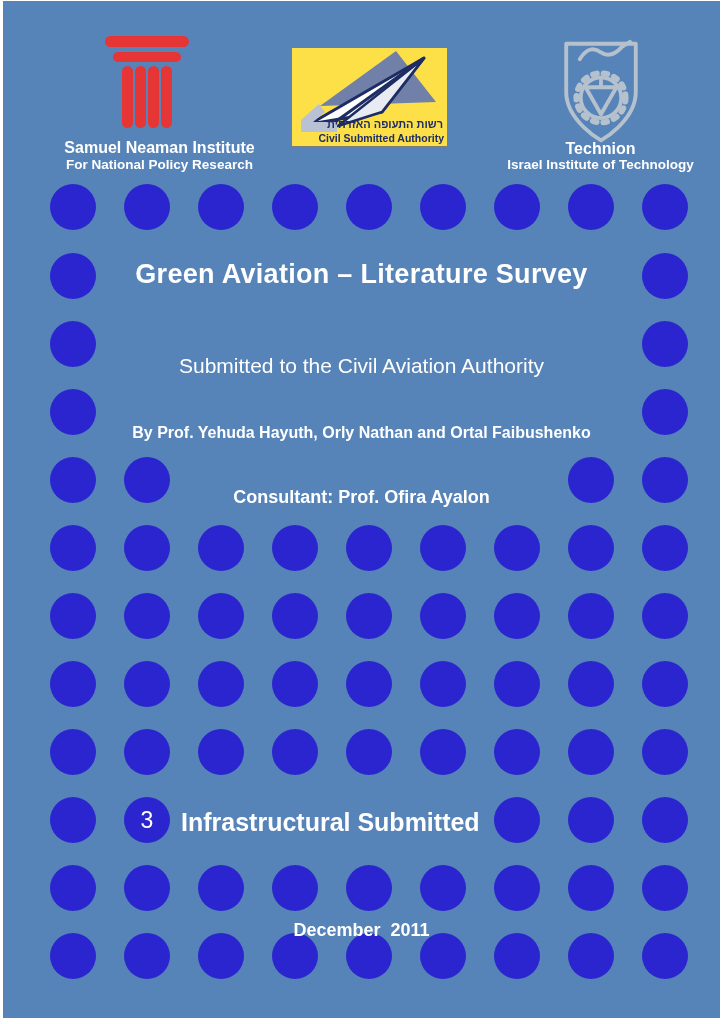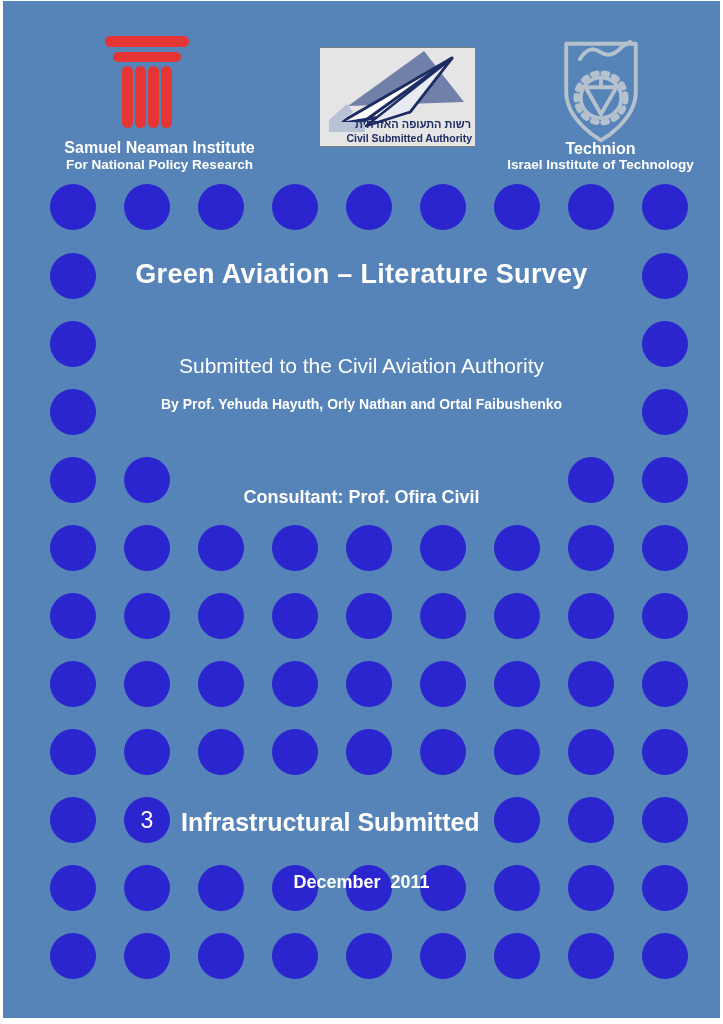--- a/index.html
+++ b/index.html
@@ -17,33 +17,33 @@
     position:absolute;border-radius:50%;
     display:flex;align-items:center;justify-content:center;
     color:#ffffff;font-size:23px;
   }
   .txt{
     position:absolute;left:0;width:723px;text-align:center;
     color:#ffffff;line-height:1.15;white-space:pre;
   }
   .title{top:259px;font-size:27px;font-weight:bold;letter-spacing:.3px;}
   .subtitle{top:354px;font-size:21px;font-weight:normal;}
-  .authors{top:396px;font-size:14px;font-weight:bold;text-align:center;}
+  .authors{top:424px;font-size:16px;font-weight:bold;text-align:center;}
   .consultant{top:487px;font-size:18px;font-weight:bold;}
   .section-title{position:absolute;left:181px;top:808px;color:#fff;
     font-size:25px;font-weight:bold;white-space:pre;}
-  .date{top:872px;font-size:18px;font-weight:bold;}
+  .date{top:920px;font-size:18px;font-weight:bold;}
   .neaman-text1{top:139px;font-size:16px;font-weight:bold;left:-202px;}
   .neaman-text2{top:157px;font-size:13.5px;font-weight:bold;left:-202px;}
   .technion-text1{top:140px;font-size:16px;font-weight:bold;left:239px;}
   .technion-text2{top:157px;font-size:13.5px;font-weight:bold;left:239px;}
   .neaman-logo{position:absolute;left:100px;top:30px;}
   .caa-box{
     position:absolute;left:291px;top:47px;width:157px;height:100px;
-    background:#e5e5e5;border:1px solid #7d7d7d;box-sizing:border-box;margin-left:28px;
+    background:#fde047;border:1px solid #7d7d7d;box-sizing:border-box;
   }
   .caa-heb{position:absolute;right:4px;top:70px;width:150px;text-align:right;
     color:#1d2c63;font-size:11px;font-weight:bold;}
   .caa-eng{position:absolute;right:3px;top:84px;width:150px;text-align:right;
     color:#1d2c63;font-size:10.5px;font-weight:bold;}
   .technion-logo{position:absolute;left:551px;top:36px;}
 </style>
 </head>
 <body>
 
@@ -164,18 +164,18 @@
       <polygon points="34,53 66,53 50,81" stroke-width="4"></polygon>
       <line x1="50" y1="53" x2="50" y2="46" stroke-width="4"></line>
     </g>
   </svg>
   <div class="txt technion-text1">Technion</div>
   <div class="txt technion-text2">Israel Institute of Technology</div>
 
   <div class="txt subtitle">Submitted to the Civil Aviation Authority</div>
   <div class="txt title">Green Aviation – Literature Survey</div>
   <div class="txt authors">By Prof. Yehuda Hayuth, Orly Nathan and Ortal Faibushenko</div>
-  <div class="txt consultant">Consultant: Prof. Ofira Civil</div>
+  <div class="txt consultant">Consultant: Prof. Ofira Ayalon</div>
 
   <div class="section-title">Infrastructural Submitted</div>
 
   <div class="txt date">December  2011</div>
 </div>
 
 </body></html>

